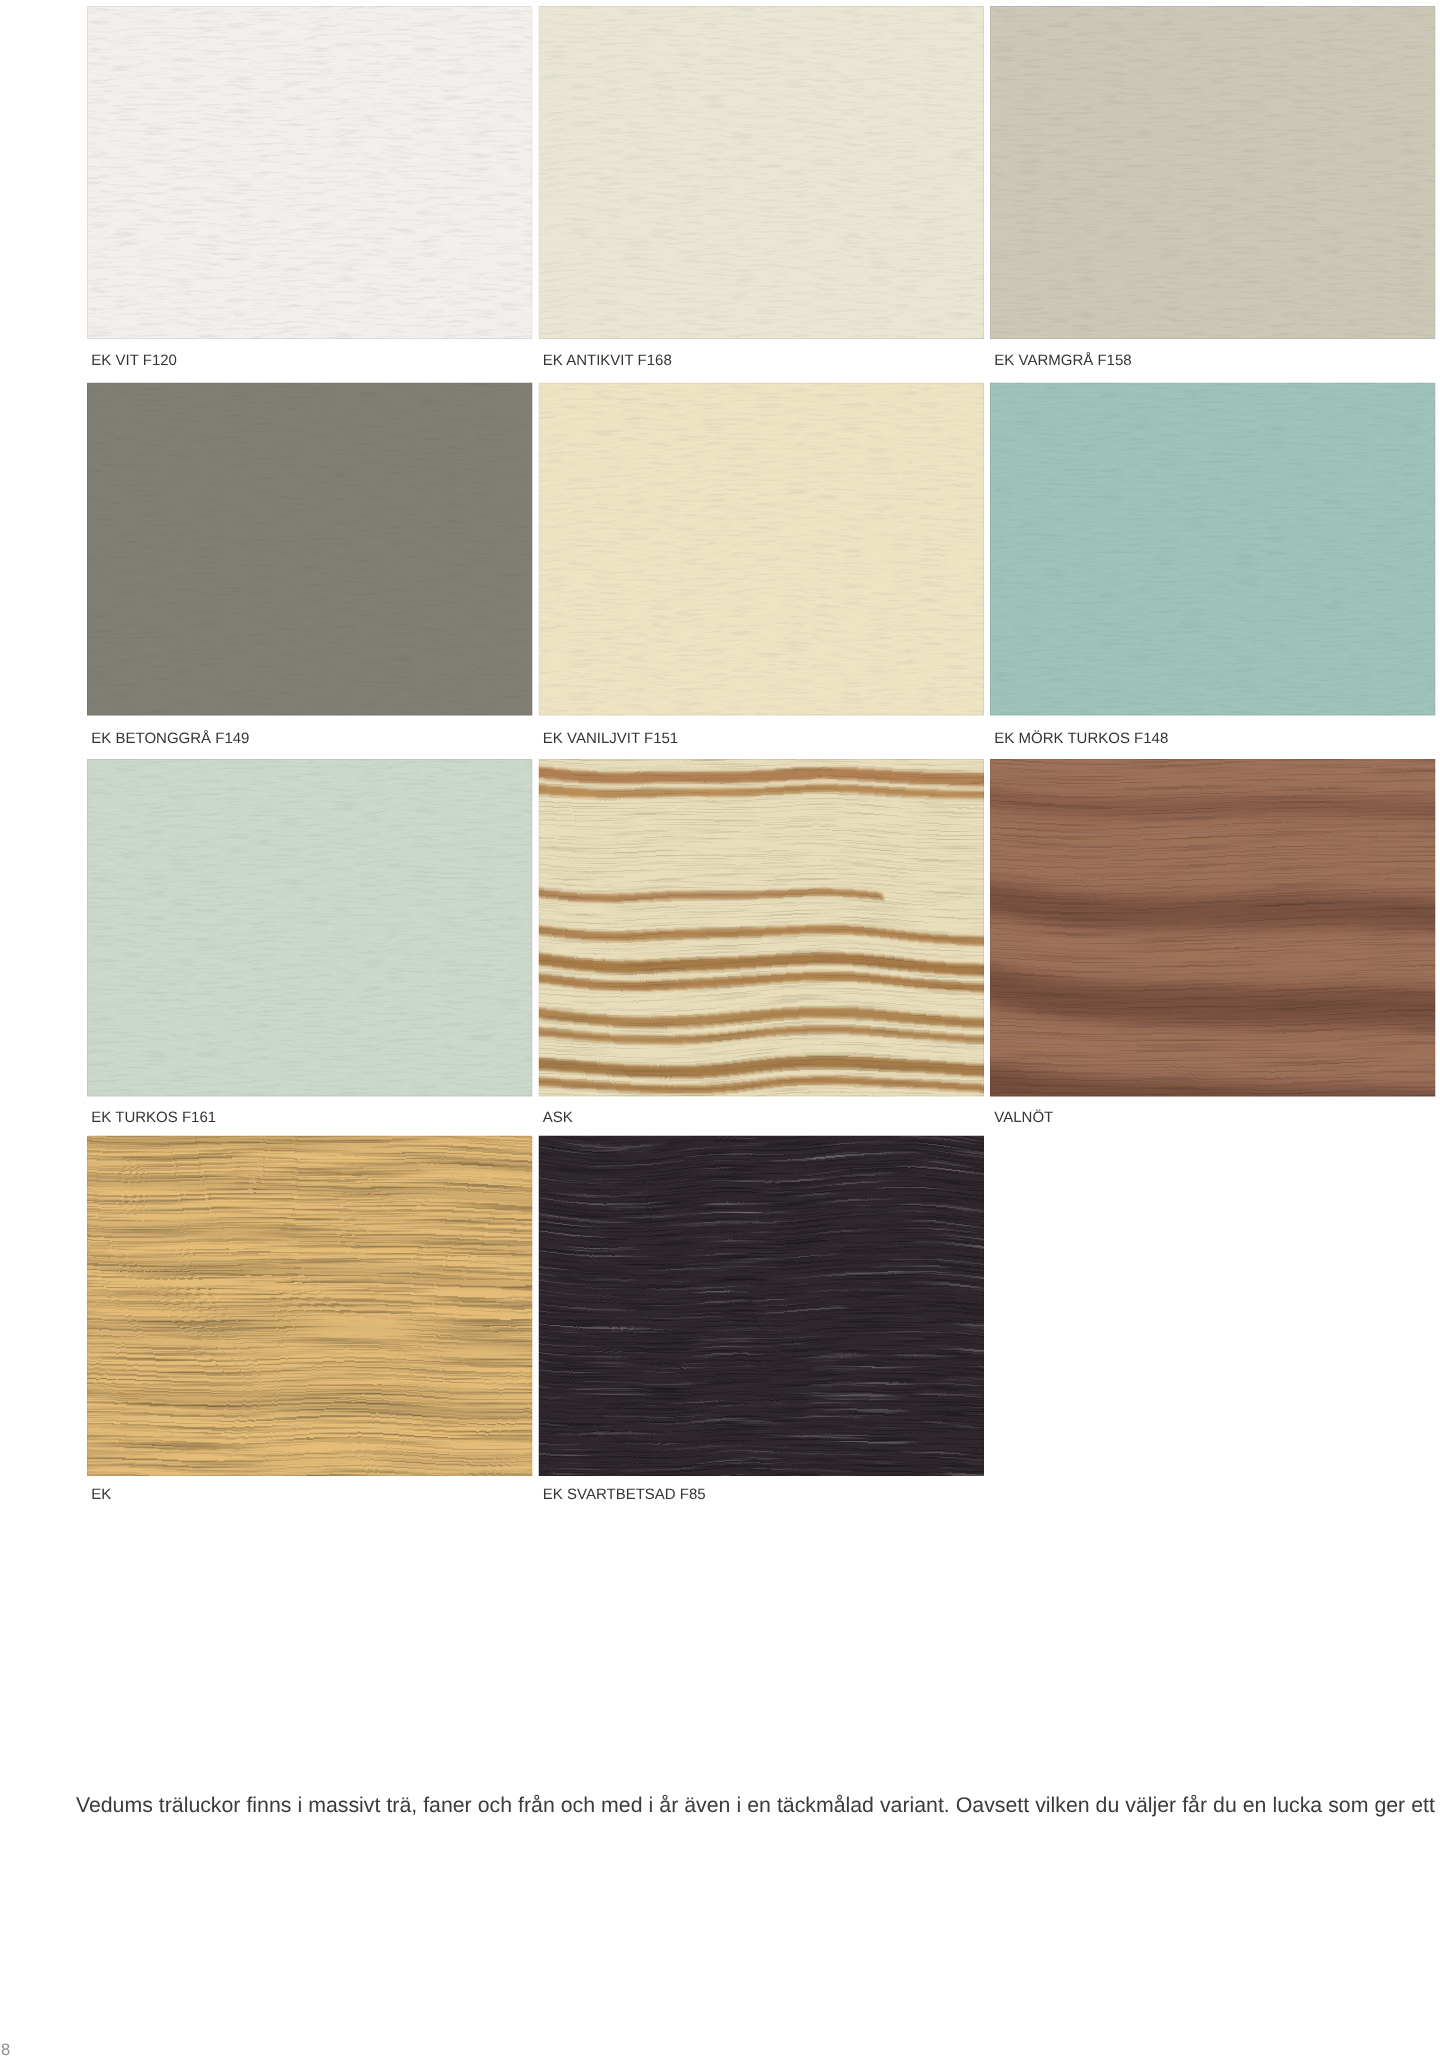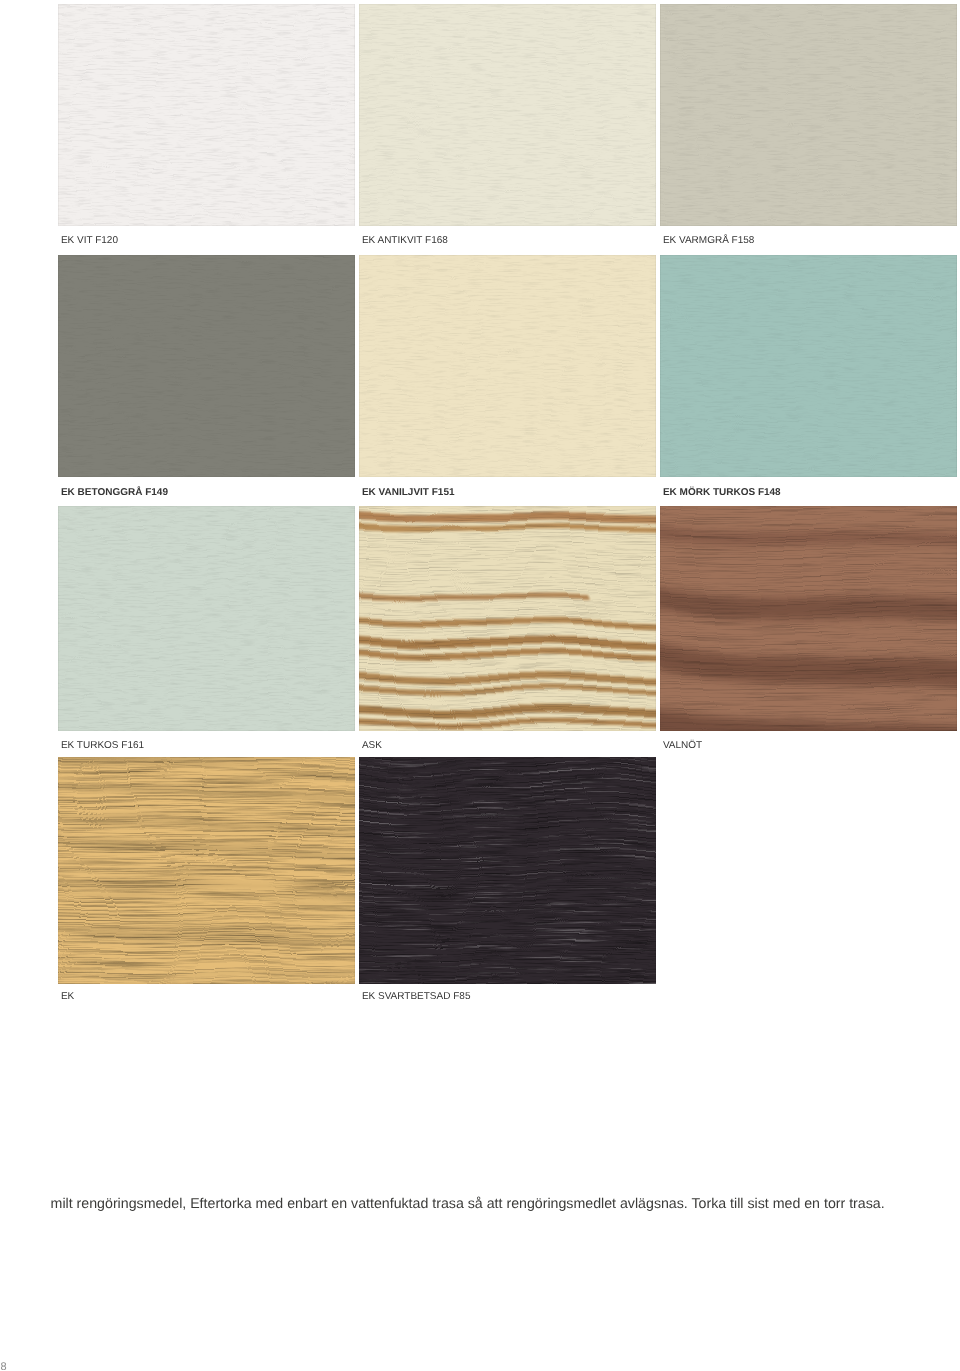--- a/index.html
+++ b/index.html
@@ -7,21 +7,21 @@
   body{width:960px;height:1371px;background:#ffffff;
        font-family:"Liberation Sans",sans-serif;
        -webkit-font-smoothing:antialiased;
        text-rendering:geometricPrecision;
        overflow:hidden;position:relative;}
   .label,.headline,.bline,.pageno{transform:translateZ(0);}
   .page{position:absolute;left:0;top:0;width:960px;height:1371px;background:#fff;}
 
   .swatch-grid{position:absolute;left:58px;top:4px;width:775px;height:985px;}
   .srow{position:absolute;left:0;width:898px;height:248px;}
-  .srow.r0{top:0;} .srow.r1{top:251px;font-weight:bold;} .srow.r2{top:502px;} .srow.r3{top:753px;}
+  .srow.r0{top:0;} .srow.r1{top:251px;} .srow.r2{top:502px;} .srow.r3{top:753px;}
   .cell{position:absolute;top:0;width:296px;height:248px;}
   .cell.c0{left:0;} .cell.c1{left:301px;} .cell.c2{left:602px;}
   .chip{position:absolute;left:0;top:0;width:296.5px;height:222px;overflow:hidden;}
   .r2 .chip{height:224.5px;} .r3 .chip{height:227px;}
   .r1 .label{top:232.1px;} .r2 .label{top:233.6px;} .r3 .label{top:234.2px;}
   .chip svg{display:block;}
   .chip::after{content:'';position:absolute;left:0;top:0;right:0;bottom:0;
     box-shadow:inset 0 0 0 0.6px rgba(0,0,0,0.07);pointer-events:none;}
   .label{position:absolute;top:231.2px;left:2.9px;font-size:10px;
          letter-spacing:0;color:#353535;white-space:nowrap;line-height:11px;}
@@ -325,18 +325,18 @@
             </svg>
           </div>
         <div class="label">EK SVARTBETSAD F85</div>
       </div>
       <div class="cell c2"></div>
     </div>
   </div>
 
 
   <div class="body-copy">
-    <div class="bline">milt rengöringsmedel, Eftertorka med enbart en vattenfuktad trasa så att rengöringsmedlet avlägsnas. Torka till sist med en torr trasa.</div>
+    <div class="bline j">Vedums träluckor finns i massivt trä, faner och från och med i år även i en täckmålad variant. Oavsett vilken du väljer får du en lucka som ger ett</div>
   </div>
 
   <div class="pageno">8</div>
 
 </div>
 
 </body></html>

